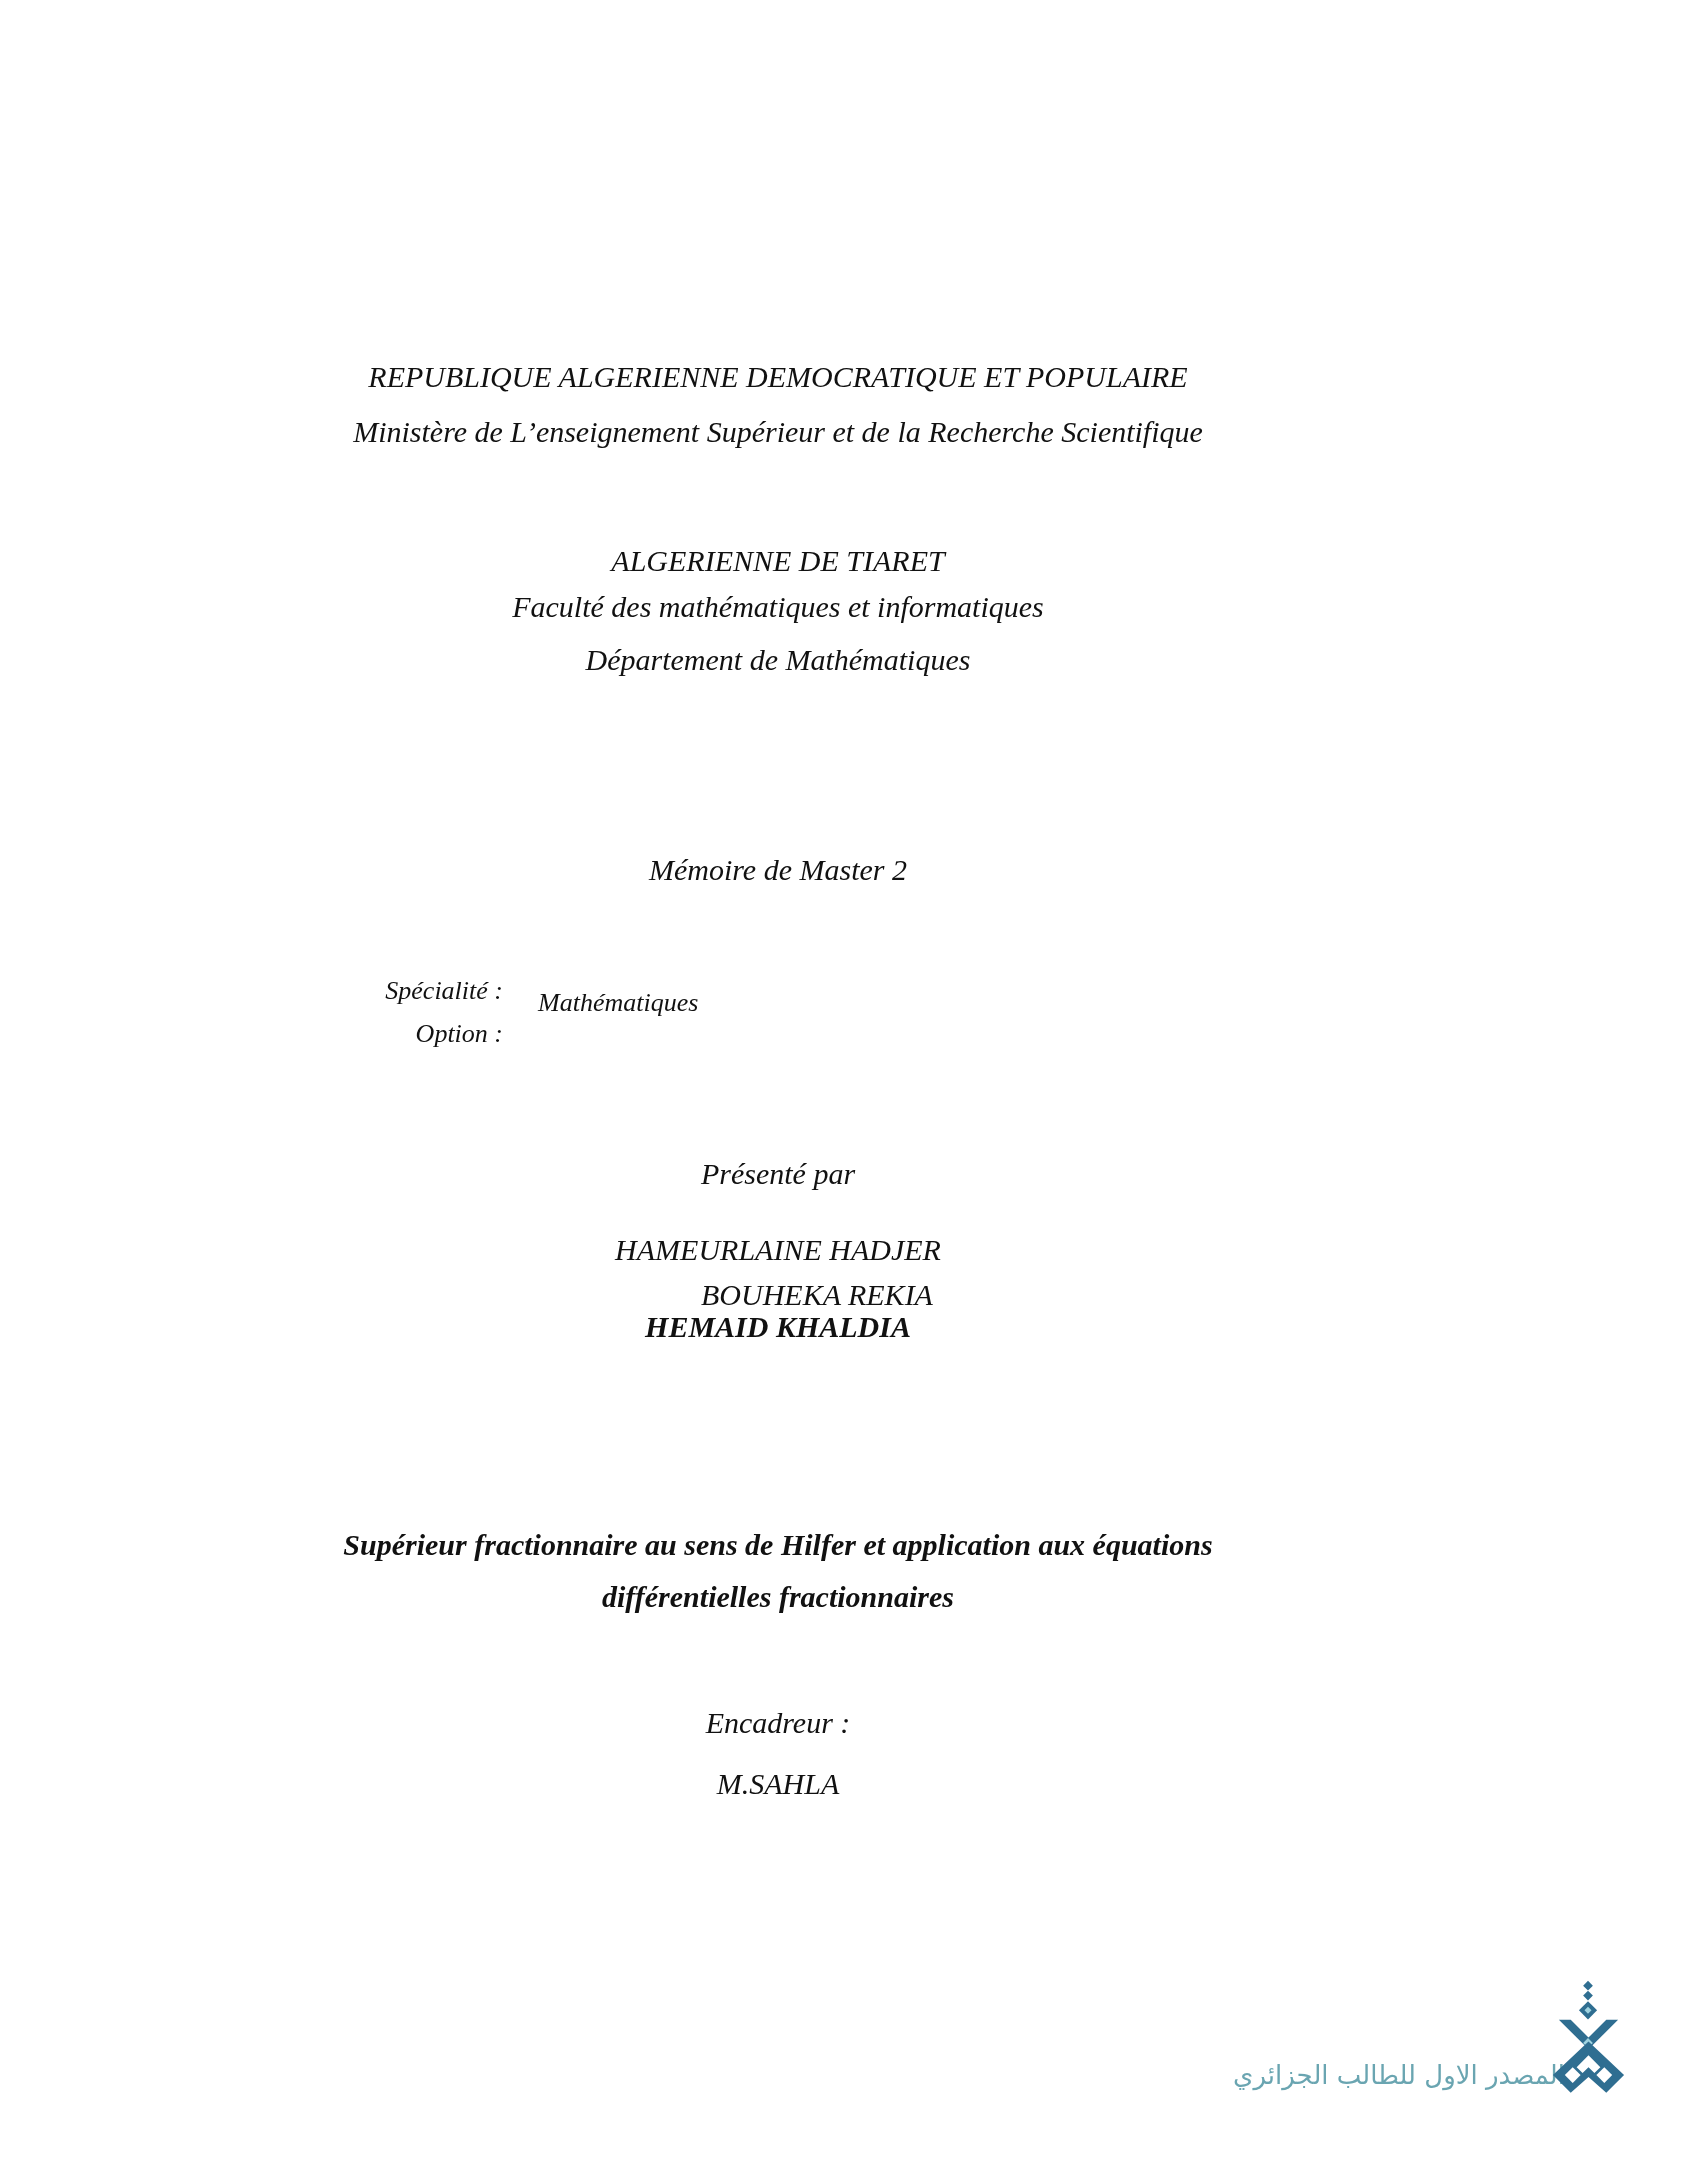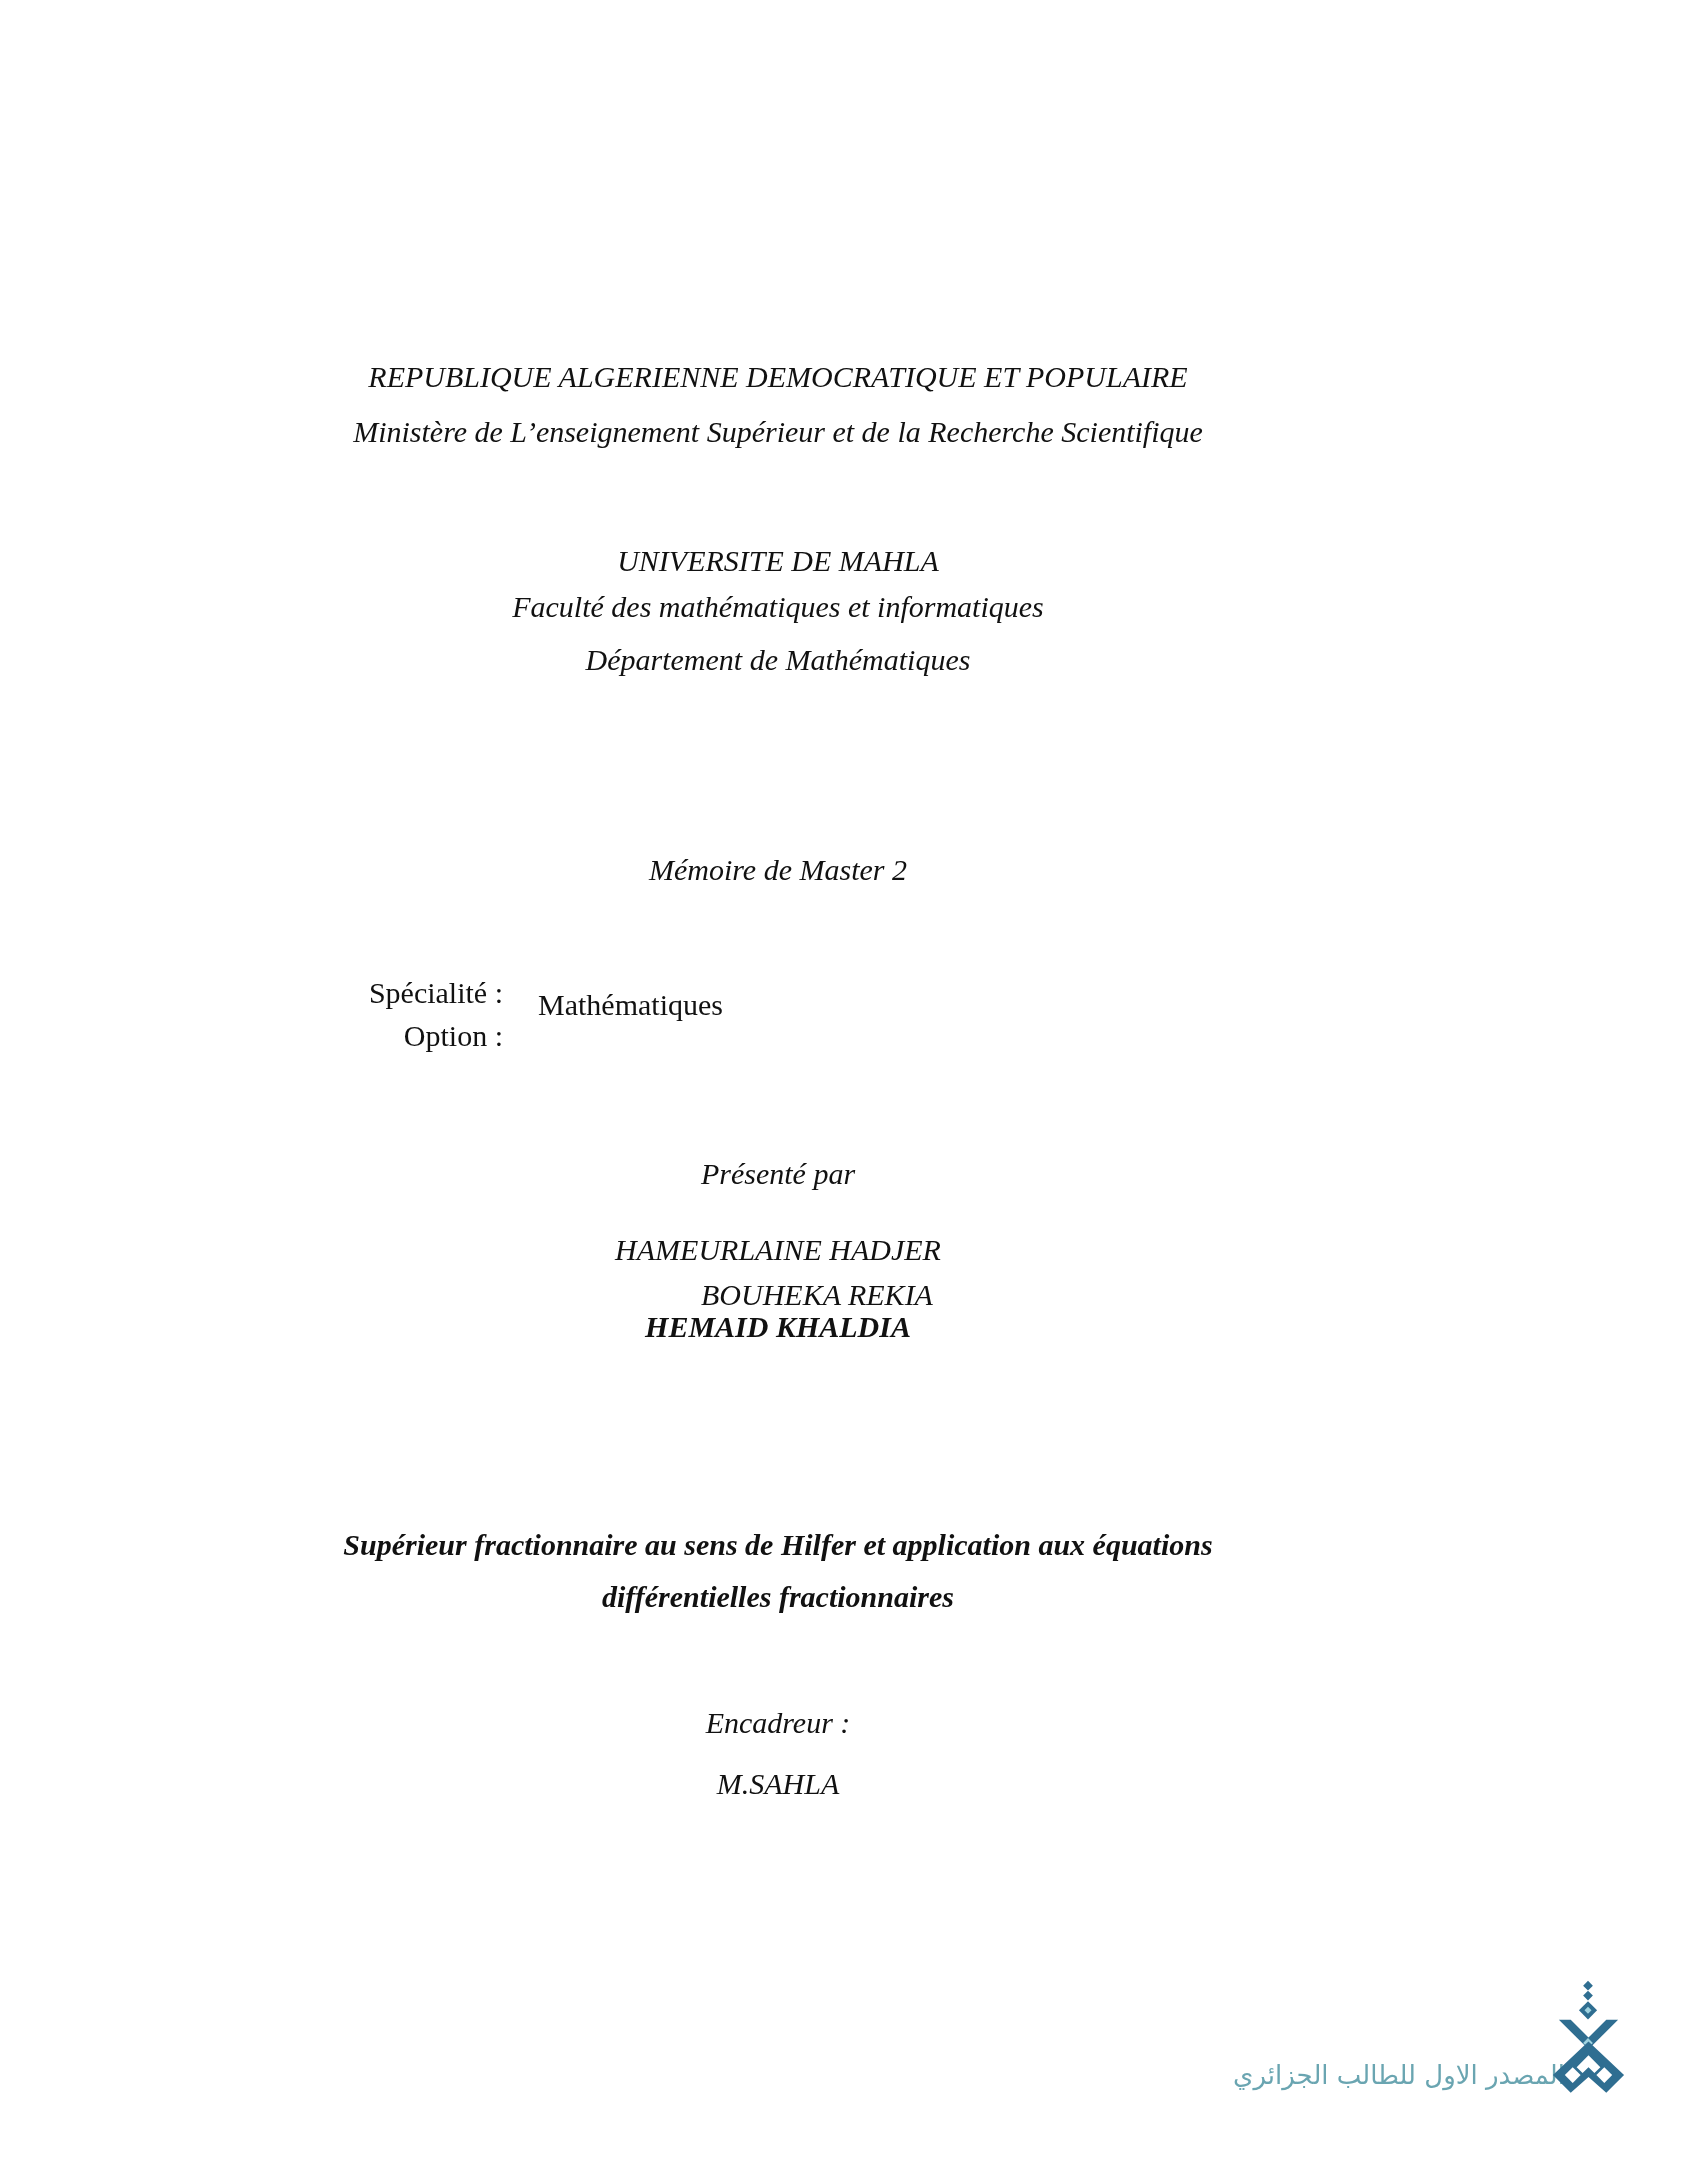--- a/index.html
+++ b/index.html
@@ -24,21 +24,22 @@
       white-space: nowrap;
       line-height: 1;
     }
     .f28 { font-size: 30px; }
     .title {
       font-weight: bold;
       font-size: 30px;
     }
     .spec-row {
       position: absolute;
-      font-size: 30px;
+      font-style: italic;
+      font-size: 26px;
       line-height: 1;
       white-space: nowrap;
     }
     .spec-label {
       position: absolute;
       right: 1178px;
       text-align: right;
     }
     .spec-row .spec-label { left: auto; }
     .spec-value {
@@ -86,21 +87,21 @@
     }
   </style>
 </head>
 <body>
 
 <div>
 
   <div class="line f28" style="top:362px;">REPUBLIQUE ALGERIENNE DEMOCRATIQUE ET POPULAIRE</div>
   <div class="line f28" style="top:417px;">Ministère de L’enseignement Supérieur et de la Recherche Scientifique</div>
 
-  <div class="line f28" style="top:546px;">UNIVERSITE DE MAHLA</div>
+  <div class="line f28" style="top:546px;">ALGERIENNE DE TIARET</div>
   <div class="line f28" style="top:592px;">Faculté des mathématiques et informatiques</div>
   <div class="line f28" style="top:645px;">Département de Mathématiques</div>
 
   <div class="line f28" style="top:855px;">Mémoire de Master 2</div>
 
   <div class="spec-row" style="top:978px; left:0; width:1683px; height:36px;">
     <span class="spec-label" style="right:1180px;">Spécialité :</span>
     <span class="spec-value">Mathématiques</span>
   </div>
   <div class="spec-row" style="top:1021px; left:0; width:1683px; height:36px;">

